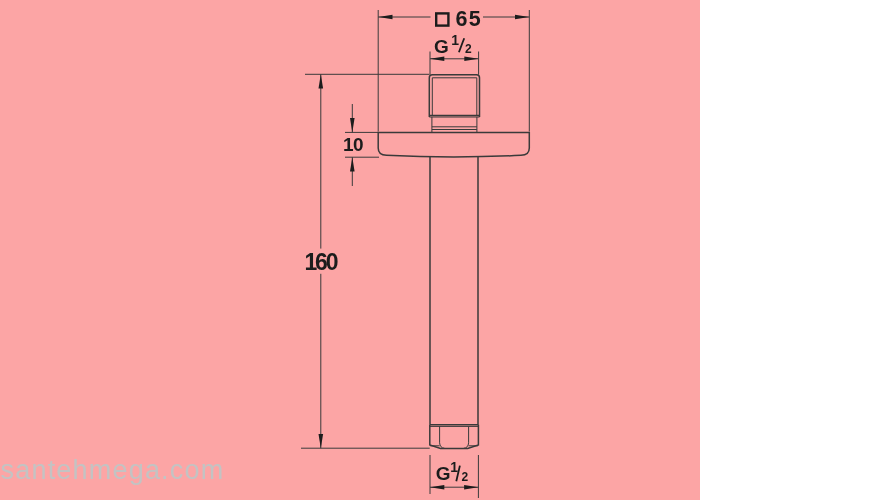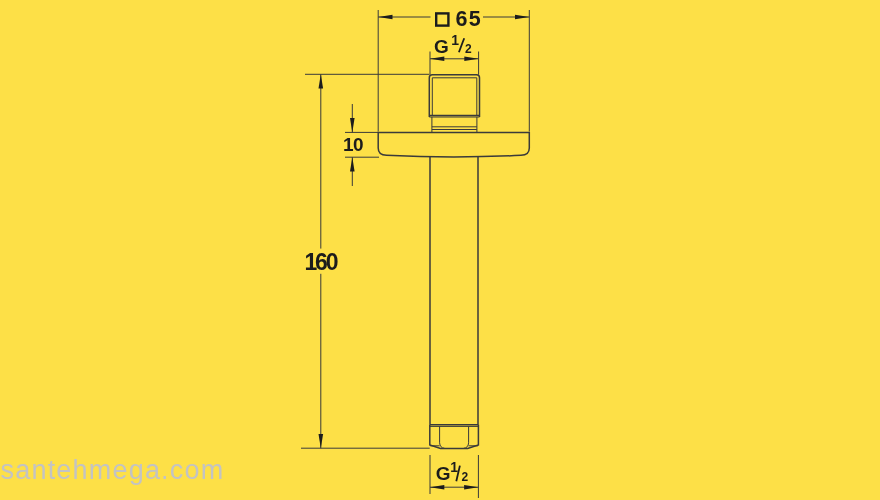--- a/index.html
+++ b/index.html
@@ -1,16 +1,16 @@
 <!DOCTYPE html>
 <html><head>
 <meta charset="utf-8">
 <style>
   html,body{margin:0;padding:0;background:#ffffff;}
-  .wrap{width:880px;height:500px;position:relative;background:#fde047;overflow:hidden;transform:translateZ(0);}
+  .wrap{width:700px;height:500px;position:relative;background:#fca5a5;overflow:hidden;transform:translateZ(0);}
   svg{display:block;}
   text{font-family:"Liberation Sans", sans-serif;}
 </style>
 </head>
 <body>
 
 <div class="wrap">
 <svg width="880" height="500" viewBox="0 0 880 500">
   <g fill="none" stroke="#3a3a3a" stroke-width="1">
 

